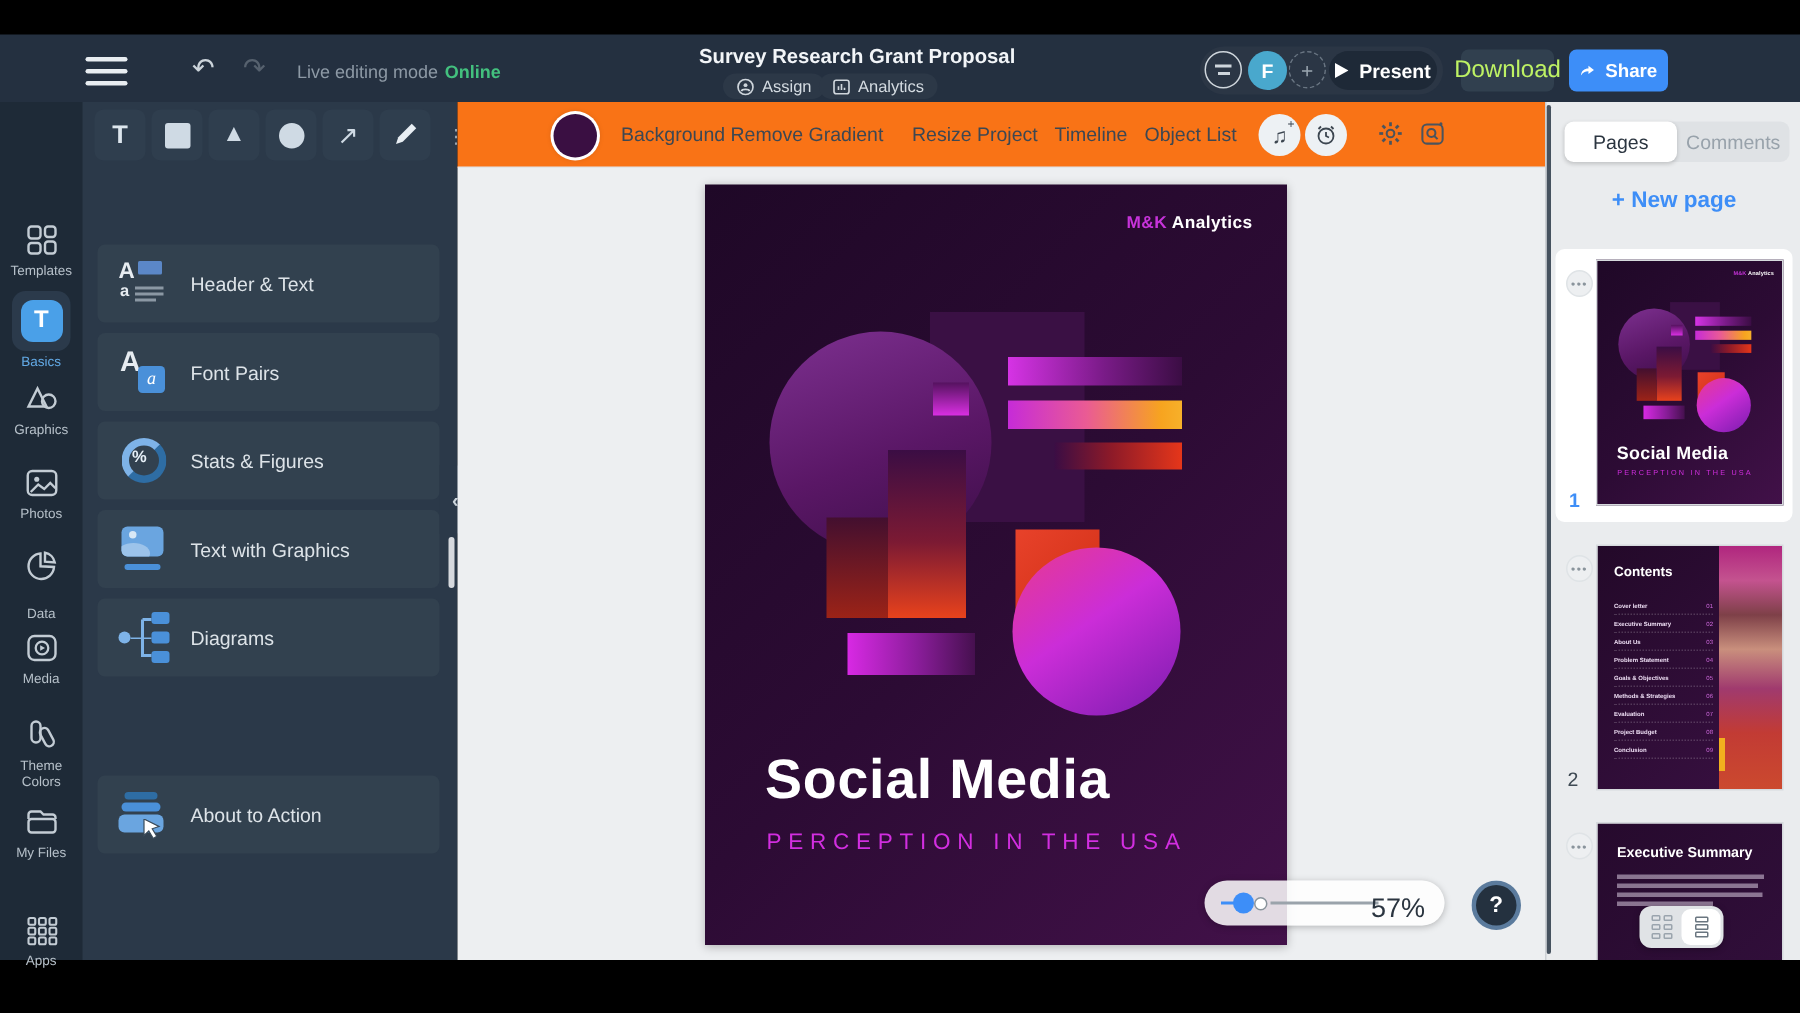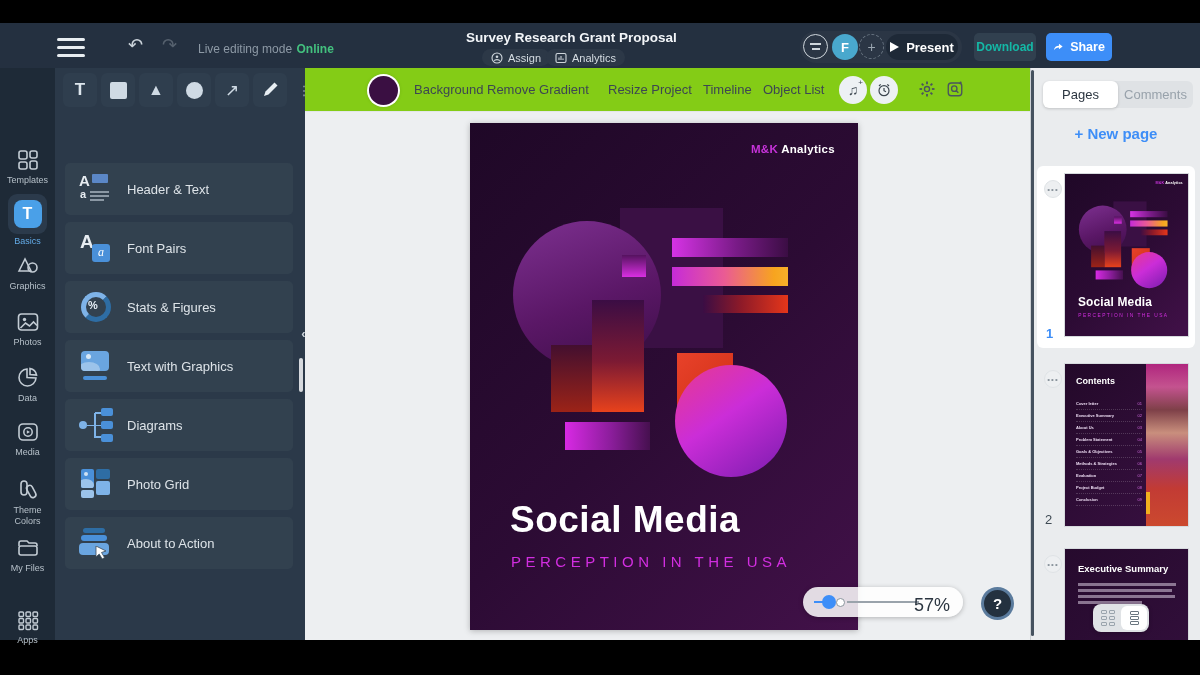--- a/index.html
+++ b/index.html
@@ -14,21 +14,21 @@
   .histbtn{font-size:18px;line-height:18px;color:#ccd4db}
   .histbtn.dim{color:#56616e}
   .live-label{font-size:12px;color:#8d99a5}
   .live-online{font-size:12px;font-weight:bold;color:#43c07e}
   .doc-title{font-size:13.5px;color:#f2f5f8;font-weight:bold;white-space:nowrap}
   .mini-pill{height:17px;background:#2c3847;border-radius:9px;display:flex;align-items:center;gap:5px;
     padding:0 9px;color:#d5dce2;font-size:11px}
   .round-cluster{background:#2b3645;border-radius:17px}
   .present-btn{background:#1e2937;border-radius:14px;color:#fff;font-weight:bold;font-size:13px;
     display:flex;align-items:center;justify-content:center;gap:7px}
-  .dl-btn{background:#31404f;border-radius:5px;color:#14b8a6;font-weight:bold;font-size:12px;
+  .dl-btn{background:#31404f;border-radius:5px;color:#bef264;font-weight:normal;font-size:16px;
     display:flex;align-items:center;justify-content:center}
   .share-btn{background:#3d8ef8;border-radius:5px;color:#fff;font-weight:bold;font-size:12.5px;
     display:flex;align-items:center;justify-content:center;gap:6px}
   .avatar{width:26px;height:26px;border-radius:50%;background:#49a8cd;color:#fff;font-weight:bold;
     font-size:13px;display:flex;align-items:center;justify-content:center}
   .dashed-circle{width:25px;height:25px;border-radius:50%;border:1.5px dashed #697582;color:#9aa5b0;
     font-size:14px;display:flex;align-items:center;justify-content:center}
   .comment-circ{width:25px;height:25px;border-radius:50%;border:1.8px solid #cfd6dc;
     display:flex;flex-direction:column;align-items:center;justify-content:center;gap:3px}
   .comment-circ i{display:block;width:11px;height:1.8px;background:#cfd6dc}
@@ -54,21 +54,21 @@
   .block-item{position:absolute;left:10px;width:228px;height:52px;background:#32414f;border-radius:5px;
     display:flex;align-items:center}
   .block-label{font-size:13px;color:#dde3e8;margin-left:14px}
   .block-ic{width:34px;height:34px;margin-left:14px;position:relative;flex:none}
   .collapse-tab{left:293px;top:310px;width:21px;height:46px;background:#2b3949;
     border-radius:0 12px 12px 0;display:flex;align-items:center;justify-content:center;
     color:#cdd5dc;font-size:13px;font-weight:bold}
   .panel-scrollthumb{left:299px;top:358px;width:4px;height:34px;background:#f4f6f8;border-radius:2px;opacity:.85}
 
   
-  .toolbar{left:305px;top:68px;width:793px;height:44px;background:#84cc16;border-bottom:1px solid #e3e6e9}
+  .toolbar{left:305px;top:68px;width:793px;height:44px;background:#f97316;border-bottom:1px solid #e3e6e9}
   .tb-label{position:absolute;top:14px;font-size:13px;color:#3d4752;white-space:nowrap}
   .tb-badge{position:absolute;top:8px;width:28px;height:28px;border-radius:50%;background:#edf1f4;
     display:flex;align-items:center;justify-content:center}
   .swatch{position:absolute;left:369px;top:76px;width:29px;height:29px;border-radius:50%;
     background:#3a0f42;box-shadow:0 0 0 2px #fff,0 0 4px rgba(0,0,0,.35)}
 
   
   .canvas{left:305px;top:112px;width:725px;height:528px;background:#edeff1}
   .slide-wrap{position:absolute;left:165px;top:11px;width:388px;height:507px;
     box-shadow:0 1px 6px rgba(0,0,0,.25)}
@@ -247,21 +247,21 @@
         <path d="M4.5 18 l5-5 4 3 4-4 3.5 3.5" fill="none" stroke="#c3ccd4" stroke-width="1.6"></path>
       </svg>
       <span class="sb-label" style="margin-top:3px">Photos</span>
     </div>
 
     <div class="sb-item" style="top:297px">
       <svg class="sb-svg" width="24" height="24" viewBox="0 0 24 24">
         <path d="M11 4 A 8.5 8.5 0 1 0 20 13 L11 12.5 Z" fill="none" stroke="#c3ccd4" stroke-width="1.6"></path>
         <path d="M14 3.5 A 8 8 0 0 1 20.5 10 L14 9.5 Z" fill="none" stroke="#c3ccd4" stroke-width="1.6"></path>
       </svg>
-      <span class="sb-label" style="margin-top:4px">Data</span>
+      <span class="sb-label" style="margin-top:15px">Data</span>
     </div>
 
     <div class="sb-item" style="top:352px">
       <svg class="sb-svg" width="24" height="24" viewBox="0 0 24 24">
         <rect x="3" y="4" width="18" height="16" rx="4" fill="none" stroke="#c3ccd4" stroke-width="1.6"></rect>
         <circle cx="12" cy="12" r="4.2" fill="none" stroke="#c3ccd4" stroke-width="1.5"></circle>
         <path d="M10.8 10.2 L14 12 L10.8 13.8 Z" fill="#c3ccd4"></path>
       </svg>
       <span class="sb-label" style="margin-top:3px">Media</span>
     </div>
@@ -375,32 +375,20 @@
         <span style="position:absolute;left:16px;top:4px;width:6px;height:1.8px;background:#7eb3e8"></span>
         <span style="position:absolute;left:16px;top:16.5px;width:6px;height:1.8px;background:#7eb3e8"></span>
         <span style="position:absolute;left:16px;top:28px;width:6px;height:1.8px;background:#7eb3e8"></span>
         <span style="position:absolute;left:22px;top:0;width:12px;height:8px;background:#4a90d9;border-radius:2px"></span>
         <span style="position:absolute;left:22px;top:13px;width:12px;height:8px;background:#4a90d9;border-radius:2px"></span>
         <span style="position:absolute;left:22px;top:26px;width:12px;height:8px;background:#4a90d9;border-radius:2px"></span>
       </div>
       <span class="block-label">Diagrams</span>
     </div>
 
-    <div class="block-item" style="top:390px">
-      <div class="block-ic">
-        <span style="position:absolute;left:2px;top:2px;width:13px;height:19px;background:#4a90d9;border-radius:2px;overflow:hidden">
-          <span style="position:absolute;left:3px;top:3px;width:4px;height:4px;background:#cfe2f4;border-radius:50%"></span>
-          <span style="position:absolute;left:-3px;top:10px;width:16px;height:12px;background:#9cc3ea;border-radius:50%"></span>
-        </span>
-        <span style="position:absolute;left:17px;top:2px;width:14px;height:10px;background:#2e6da4;border-radius:2px"></span>
-        <span style="position:absolute;left:17px;top:14px;width:14px;height:14px;background:#7eb3e8;border-radius:2px"></span>
-        <span style="position:absolute;left:2px;top:23px;width:13px;height:8px;background:#9cc3ea;border-radius:2px"></span>
-      </div>
-      <span class="block-label">Photo Grid</span>
-    </div>
 
     <div class="block-item" style="top:449px">
       <div class="block-ic">
         <span style="position:absolute;left:4px;top:2px;width:22px;height:5px;background:#2e6da4;border-radius:3px"></span>
         <span style="position:absolute;left:2px;top:9px;width:26px;height:6px;background:#4a90d9;border-radius:3px"></span>
         <span style="position:absolute;left:0;top:17px;width:30px;height:12px;background:#6aa5e0;border-radius:4px"></span>
         <svg width="13" height="14" viewBox="0 0 13 14" style="position:absolute;left:16px;top:20px">
           <path d="M1 0 L11 5 L6.5 6.5 L9.5 11.5 L7.2 13 L4.2 8 L1 11 Z" fill="#fff" stroke="#3a4a58" stroke-width="0.8"></path>
         </svg>
       </div>

